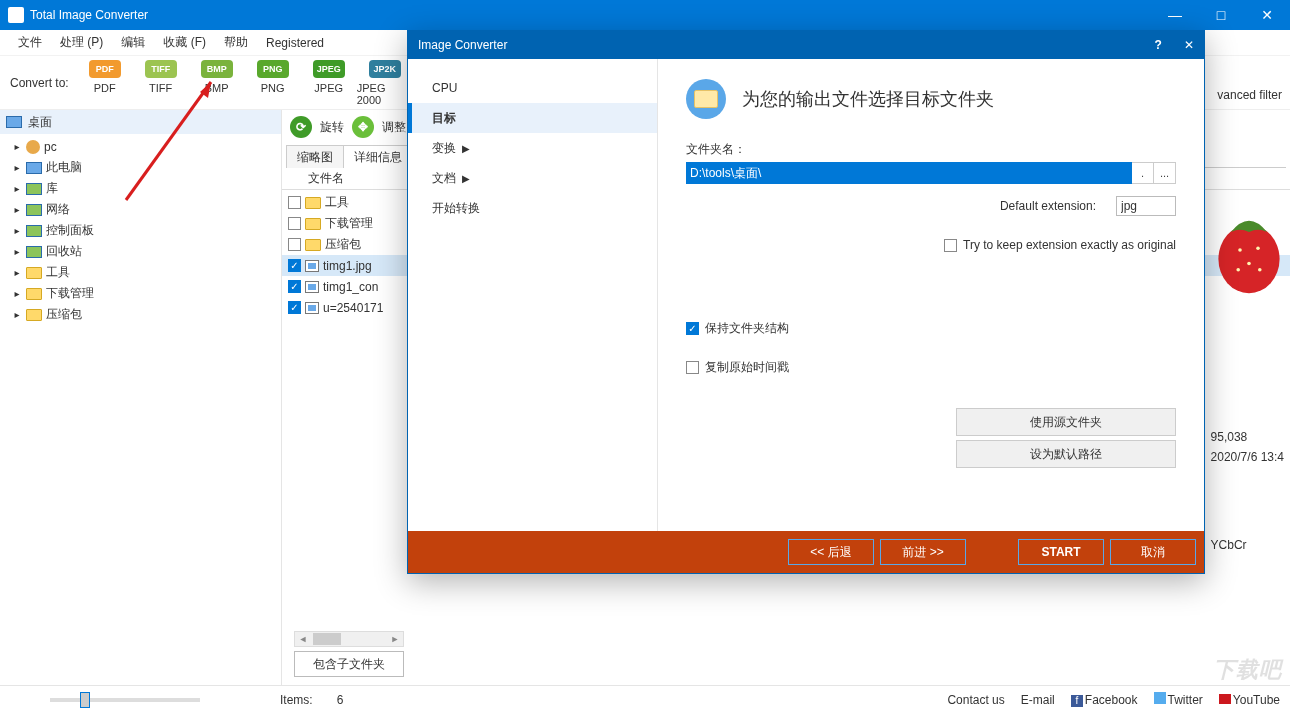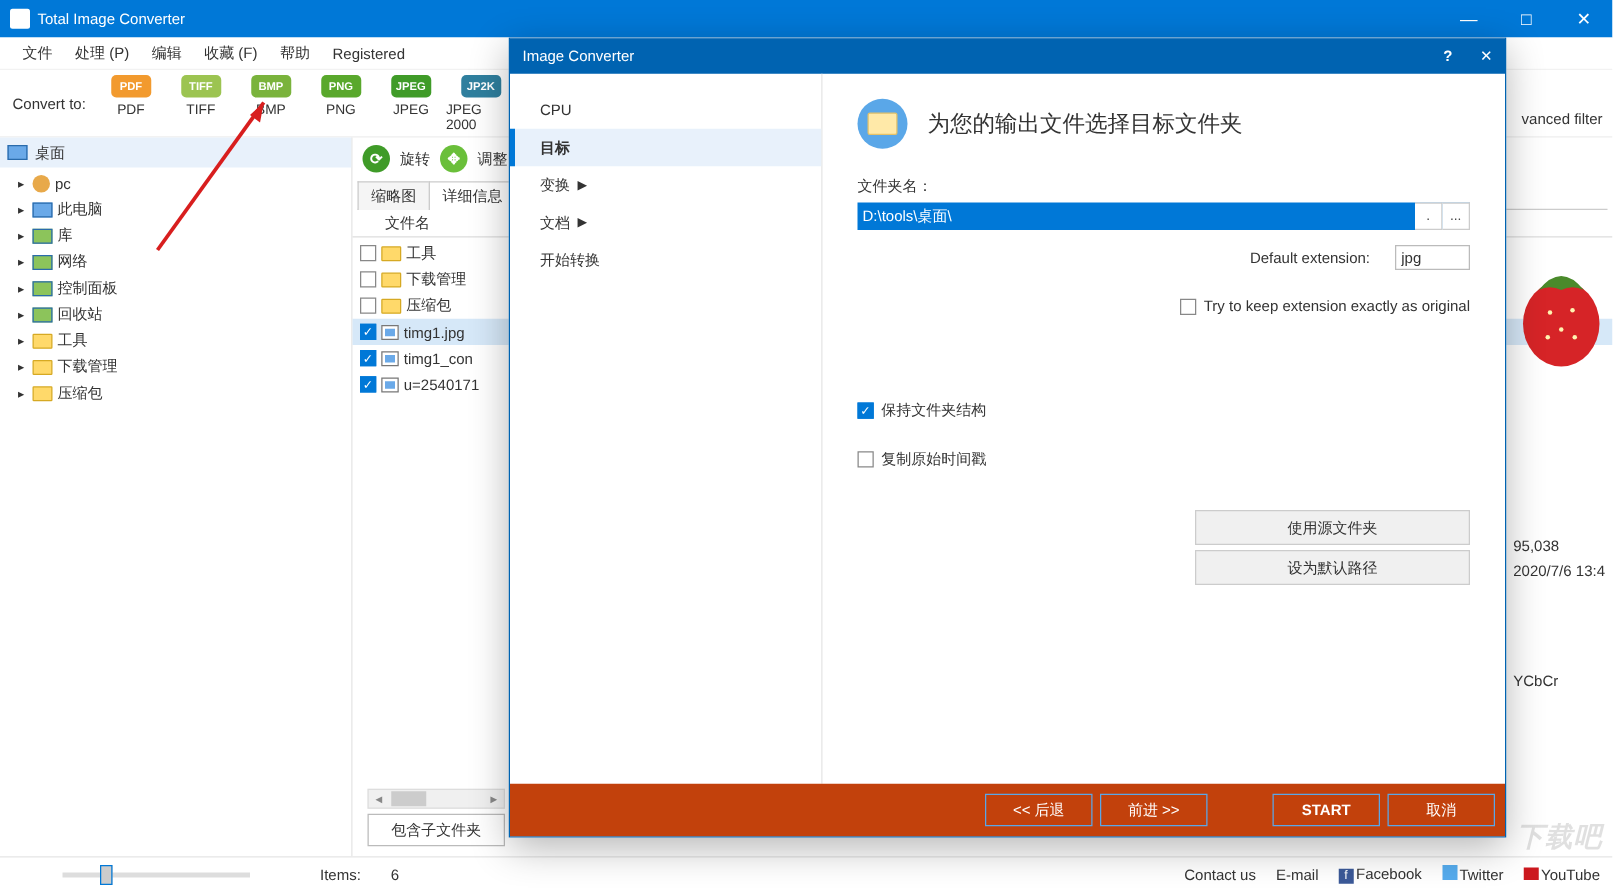--- a/index.html
+++ b/index.html
@@ -30,21 +30,21 @@
   .listhdr{height:22px;display:flex;align-items:center;border-bottom:1px solid #ddd;padding-left:26px}
   .filelist{padding-top:2px}
   .row{height:21px;display:flex;align-items:center;padding-left:6px;gap:4px}
   .row.sel{background:#d6e8f8}
   .cb{width:13px;height:13px;border:1px solid #888;display:inline-flex;align-items:center;justify-content:center;font-size:10px;color:#fff}
   .cb.chk{background:#0078d7;border-color:#0078d7}
   .statusbar{position:absolute;bottom:0;left:0;right:0;height:28px;border-top:1px solid #e5e5e5;display:flex;align-items:center;padding:0 10px}
   .slider{width:150px;height:4px;background:#ddd;position:relative;margin-left:40px}
   .thumb{width:10px;height:16px;background:#ccc;border:1px solid #0078d7;position:absolute;top:-6px;left:30px}
   .links{margin-left:auto;display:flex;gap:16px;align-items:center}
-  .modal{position:absolute;top:30px;left:407px;width:798px;height:640px;background:#fff;box-shadow:0 8px 30px rgba(0,0,0,.3);border:1px solid #0063b1;display:flex;flex-direction:column}
+  .modal{position:absolute;top:30px;left:407px;width:798px;height:544px;background:#fff;box-shadow:0 8px 30px rgba(0,0,0,.3);border:1px solid #0063b1;display:flex;flex-direction:column}
   .modal .mtitle{background:#0063b1;height:28px;display:flex;align-items:center;color:#fff;padding:0 10px}
   .modal .mtitle span{color:#fff}
   .modal .mtitle .mbtns{margin-left:auto;display:flex;gap:22px}
   .modal .mbody{flex:1;display:flex}
   .modal .mside{width:250px;border-right:1px solid #e5e5e5;padding-top:14px}
   .msitem{height:30px;display:flex;align-items:center;padding-left:24px;font-size:13px}
   .msitem.active{background:#e8f1fb;border-left:4px solid #0078d7;padding-left:20px;color:#0063b1;font-weight:600}
   .msitem .ar{margin-left:6px;font-size:10px}
   .modal .mmain{flex:1;padding:20px 28px;position:relative}
   .mhead{display:flex;align-items:center;gap:16px;margin-bottom:22px}
@@ -279,21 +279,21 @@
   <line x1="10" y1="130" x2="95" y2="12" stroke="#d81e1e" stroke-width="3"></line>
   <polygon points="95,12 84,22 92,28" fill="#d81e1e"></polygon>
 </svg>
 
 <span style="position:absolute;top:88px;right:8px">vanced filter</span>
 
 <div class="statusbar">
   <div class="slider">
       <div class="thumb"></div>
     </div>
-  <span style="margin-left:56px">Items:</span>
+  <span style="margin-left:80px">Items:</span>
   <span style="margin-left:24px">6</span>
   <div class="links">
     <span>Contact us</span>
     <span>E-mail</span>
     <span><span style="display:inline-block;width:12px;height:12px;background:#3b5998;color:#fff;text-align:center;line-height:12px;font-size:10px;margin-right:2px">f</span><span>Facebook</span></span>
     <span><span style="display:inline-block;width:12px;height:12px;background:#55acee;margin-right:2px"></span><span>Twitter</span></span>
     <span><span style="display:inline-block;width:12px;height:10px;background:#cc181e;margin-right:2px"></span><span>YouTube</span></span>
   </div>
 </div>
 

